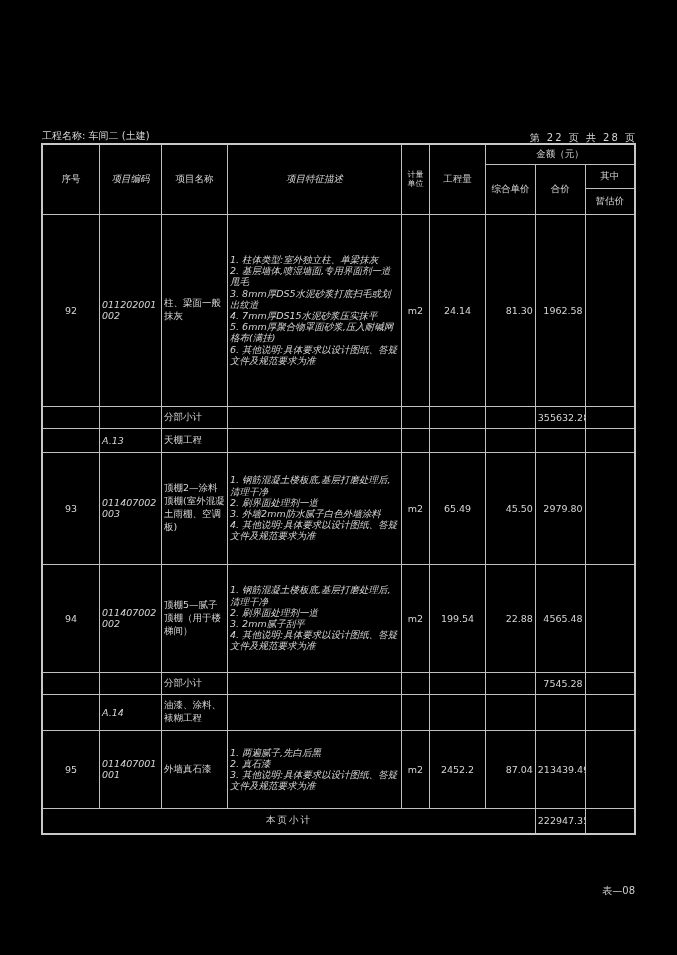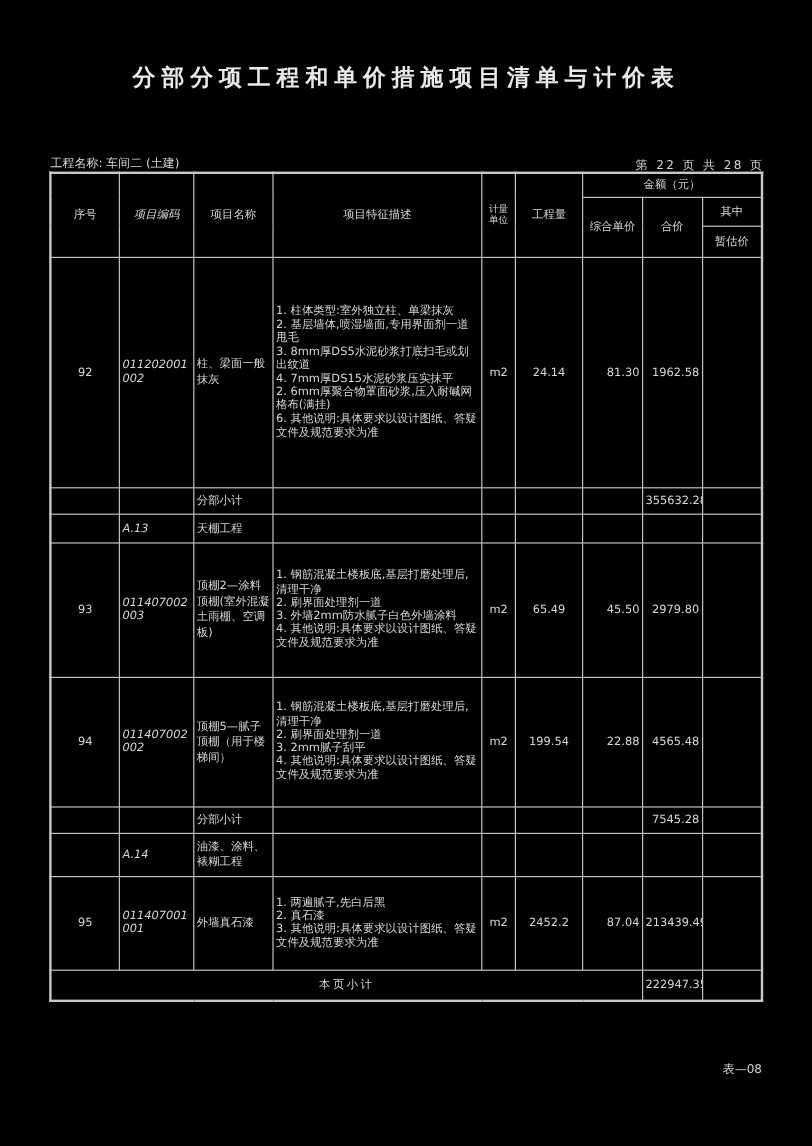--- a/index.html
+++ b/index.html
@@ -14,21 +14,21 @@
              table-layout:fixed;font-size:9.5px;color:#d6d6d6;border:2px solid #c8c8c8;}
   table.main th, table.main td{border:1px solid #c0c0c0;padding:1px 2px;font-weight:normal;
              vertical-align:middle;overflow:hidden;}
   thead th{text-align:center;}
   thead tr.h1{height:20px;}
   thead tr.h2{height:24px;}
   thead tr.h3{height:26px;}
   .c-seq{width:52px;text-align:center;}
   .c-code{width:57px;text-align:left;word-break:break-all;font-style:italic;}
   .c-name{width:61px;text-align:left;}
-  .c-feat{width:169px;text-align:left;vertical-align:middle;}
+  .c-feat{width:169px;text-align:left;vertical-align:middle;font-style:italic;}
   .c-unit{width:23px;text-align:center;}
   .c-qty{width:51px;text-align:center;}
   .c-up{width:64px;text-align:right;padding-right:4px;}
   .c-total{width:70px;text-align:right;padding-right:4px;}
   .c-est{width:39px;}
   .unit-head div{font-size:8px;line-height:1.15;}
   .feat-line{line-height:1.18;margin:0;}
   tbody tr:nth-child(1){height:192px;}
   tbody tr:nth-child(2){height:22px;}
   tbody tr:nth-child(3){height:24px;}
@@ -39,21 +39,20 @@
   tbody tr:nth-child(8){height:78px;}
   tbody tr:nth-child(9){height:26px;}
   td.page-sub-label{text-align:center;letter-spacing:2px;}
   .footnote{position:absolute;left:42px;top:860px;font-size:9.5px;color:#cfcfcf;}
   .form-code{position:absolute;right:42px;top:884px;font-size:10px;color:#cfcfcf;}
 </style>
 </head>
 <body>
 
 <div class="sheet">
-  <div class="title">分部分项工程和单价措施项目清单与计价表</div>
 
 
   <div class="project-name">工程名称: 车间二 (土建)</div>
   <div class="page-info">第 22 页  共 28 页</div>
 
   <table class="main">
     <thead>
       <tr class="h1">
         <th class="c-seq" rowspan="3">序号</th>
         <th class="c-code" rowspan="3" style="text-align:center">项目编码</th>
@@ -78,21 +77,21 @@
     <tbody>
         <tr>
           <td class="c-seq">92</td>
           <td class="c-code">011202001002</td>
           <td class="c-name">柱、梁面一般抹灰</td>
           <td class="c-feat">
             <div class="feat-line">1. 柱体类型:室外独立柱、单梁抹灰</div>
             <div class="feat-line">2. 基层墙体,喷湿墙面,专用界面剂一道甩毛</div>
             <div class="feat-line">3. 8mm厚DS5水泥砂浆打底扫毛或划出纹道</div>
             <div class="feat-line">4. 7mm厚DS15水泥砂浆压实抹平</div>
-            <div class="feat-line">2. 6mm厚聚合物罩面砂浆,压入耐碱网格布(满挂)</div>
+            <div class="feat-line">5. 6mm厚聚合物罩面砂浆,压入耐碱网格布(满挂)</div>
             <div class="feat-line">6. 其他说明:具体要求以设计图纸、答疑文件及规范要求为准</div>
           </td>
           <td class="c-unit">m2</td>
           <td class="c-qty">24.14</td>
           <td class="c-up">81.30</td>
           <td class="c-total">1962.58</td>
           <td class="c-est"></td>
         </tr>
         <tr>
           <td class="c-seq"></td>

